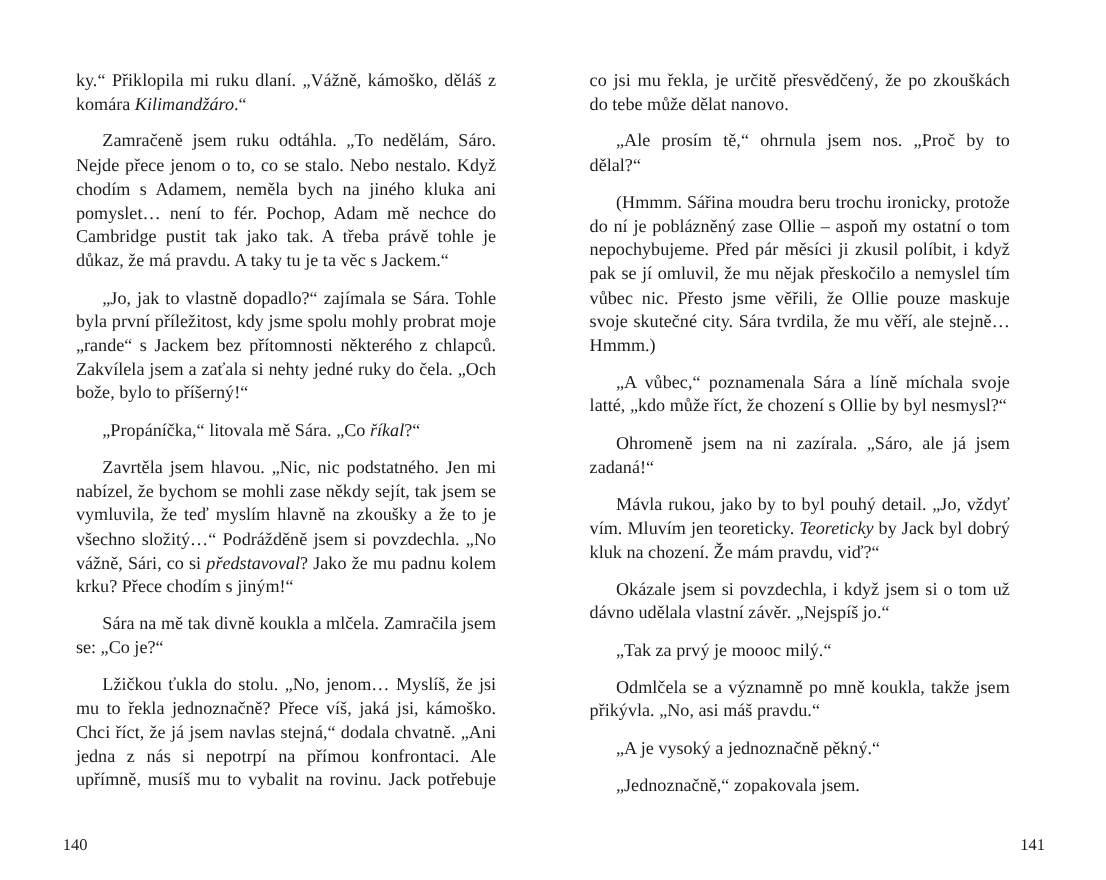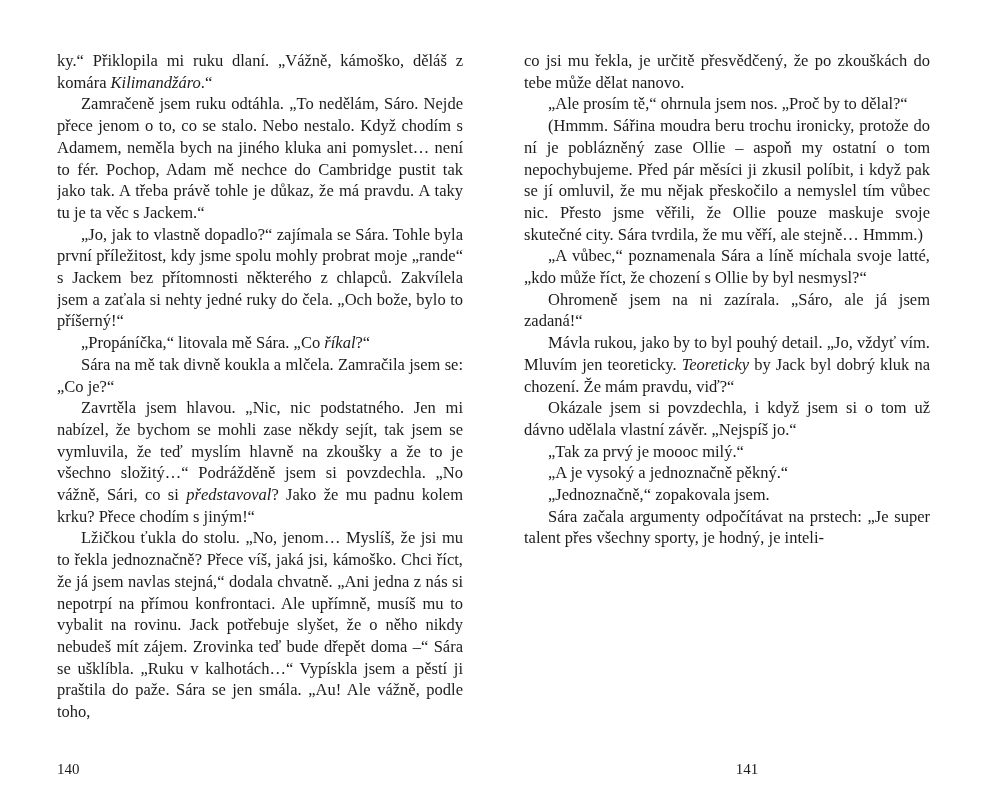--- a/index.html
+++ b/index.html
@@ -23,54 +23,55 @@
     top: 50px;
     width: 406px;
     height: 672px;
     font-size: 16.5px;
     line-height: 21.7px;
     text-align: justify;
     overflow: hidden;
   }
   .page-text.left  { left: 57px; }
   .page-text.right { left: 524px; }
-  .page-text p { margin: 0; padding: 0; }
+  .page-text p { margin: 12px; padding: 0; }
   .page-text p.indent { text-indent: 24px; }
   .page-text em { font-style: italic; }
   .page-number {
     position: absolute;
     top: 761px;
     width: 406px;
     font-size: 15px;
     color: #1b1b1b;
   }
   .page-number.left  { left: 57px;  text-align: left; }
-  .page-number.right { left: 544px; text-align: center; }
+  .page-number.right { left: 544px; text-align: right; }
 </style>
 </head>
 <body>
 
 <div class="spread">
   <div class="page-text left">
       <p class="no-indent"><span>ky.“ Přiklopila mi ruku dlaní. „Vážně, kámoško, děláš z komára </span><em>Kilimandžáro</em><span>.“</span></p>
       <p class="indent"><span>Zamračeně jsem ruku odtáhla. „To nedělám, Sáro. Nejde přece jenom o to, co se stalo. Nebo nestalo. Když chodím s Adamem, neměla bych na jiného kluka ani pomyslet… není to fér. Pochop, Adam mě nechce do Cambridge pustit tak jako tak. A třeba právě tohle je důkaz, že má pravdu. A taky tu je ta věc s Jackem.“</span></p>
       <p class="indent"><span>„Jo, jak to vlastně dopadlo?“ zajímala se Sára. Tohle byla první příležitost, kdy jsme spolu mohly probrat moje „rande“ s Jackem bez přítomnosti některého z chlapců. Zakvílela jsem a zaťala si nehty jedné ruky do čela. „Och bože, bylo to příšerný!“</span></p>
       <p class="indent"><span>„Propáníčka,“ litovala mě Sára. „Co </span><em>říkal</em><span>?“</span></p>
+      <p class="indent"><span>Zavrtěla jsem hlavou. „Nic, nic podstatného. Jen mi nabízel, že bychom se mohli zase někdy sejít, tak jsem se vymluvila, že teď myslím hlavně na zkoušky a že to je všechno složitý…“ Podrážděně jsem si povzdechla. „No vážně, Sári, co si </span><em>představoval</em><span>? Jako že mu padnu kolem krku? Přece chodím s jiným!“</span></p>
       <p class="indent"><span>Sára na mě tak divně koukla a mlčela. Zamračila jsem se: „Co je?“</span></p>
-      <p class="indent"><span>Zavrtěla jsem hlavou. „Nic, nic podstatného. Jen mi nabízel, že bychom se mohli zase někdy sejít, tak jsem se vymluvila, že teď myslím hlavně na zkoušky a že to je všechno složitý…“ Podrážděně jsem si povzdechla. „No vážně, Sári, co si </span><em>představoval</em><span>? Jako že mu padnu kolem krku? Přece chodím s jiným!“</span></p>
       <p class="indent"><span>Lžičkou ťukla do stolu. „No, jenom… Myslíš, že jsi mu to řekla jednoznačně? Přece víš, jaká jsi, kámoško. Chci říct, že já jsem navlas stejná,“ dodala chvatně. „Ani jedna z nás si nepotrpí na přímou konfrontaci. Ale upřímně, musíš mu to vybalit na rovinu. Jack potřebuje slyšet, že o něho nikdy nebudeš mít zájem. Zrovinka teď bude dřepět doma –“ Sára se ušklíbla. „Ruku v kalhotách…“ Vypískla jsem a pěstí ji praštila do paže. Sára se jen smála. „Au! Ale vážně, podle toho,</span></p>
     </div>
   <div class="page-text right">
       <p class="no-indent"><span>co jsi mu řekla, je určitě přesvědčený, že po zkouškách do tebe může dělat nanovo.</span></p>
       <p class="indent"><span>„Ale prosím tě,“ ohrnula jsem nos. „Proč by to dělal?“</span></p>
       <p class="indent"><span>(Hmmm. Sářina moudra beru trochu ironicky, protože do ní je poblázněný zase Ollie – aspoň my ostatní o tom nepochybujeme. Před pár měsíci ji zkusil políbit, i když pak se jí omluvil, že mu nějak přeskočilo a nemyslel tím vůbec nic. Přesto jsme věřili, že Ollie pouze maskuje svoje skutečné city. Sára tvrdila, že mu věří, ale stejně… Hmmm.)</span></p>
       <p class="indent"><span>„A vůbec,“ poznamenala Sára a líně míchala svoje latté, „kdo může říct, že chození s Ollie by byl nesmysl?“</span></p>
       <p class="indent"><span>Ohromeně jsem na ni zazírala. „Sáro, ale já jsem zadaná!“</span></p>
       <p class="indent"><span>Mávla rukou, jako by to byl pouhý detail. „Jo, vždyť vím. Mluvím jen teoreticky. </span><em>Teoreticky</em><span> by Jack byl dobrý kluk na chození. Že mám pravdu, viď?“</span></p>
       <p class="indent"><span>Okázale jsem si povzdechla, i když jsem si o tom už dávno udělala vlastní závěr. „Nejspíš jo.“</span></p>
       <p class="indent"><span>„Tak za prvý je moooc milý.“</span></p>
+      <p class="indent"><span>Odmlčela se a významně po mně koukla, takže jsem přikývla. „No, asi máš pravdu.“</span></p>
       <p class="indent"><span>„A je vysoký a jednoznačně pěkný.“</span></p>
       <p class="indent"><span>„Jednoznačně,“ zopakovala jsem.</span></p>
       <p class="indent"><span>Sára začala argumenty odpočítávat na prstech: „Je super talent přes všechny sporty, je hodný, je inteli-</span></p>
     </div>
   <div class="page-number left">140</div>
   <div class="page-number right">141</div>
 </div>
 
 </body></html>

